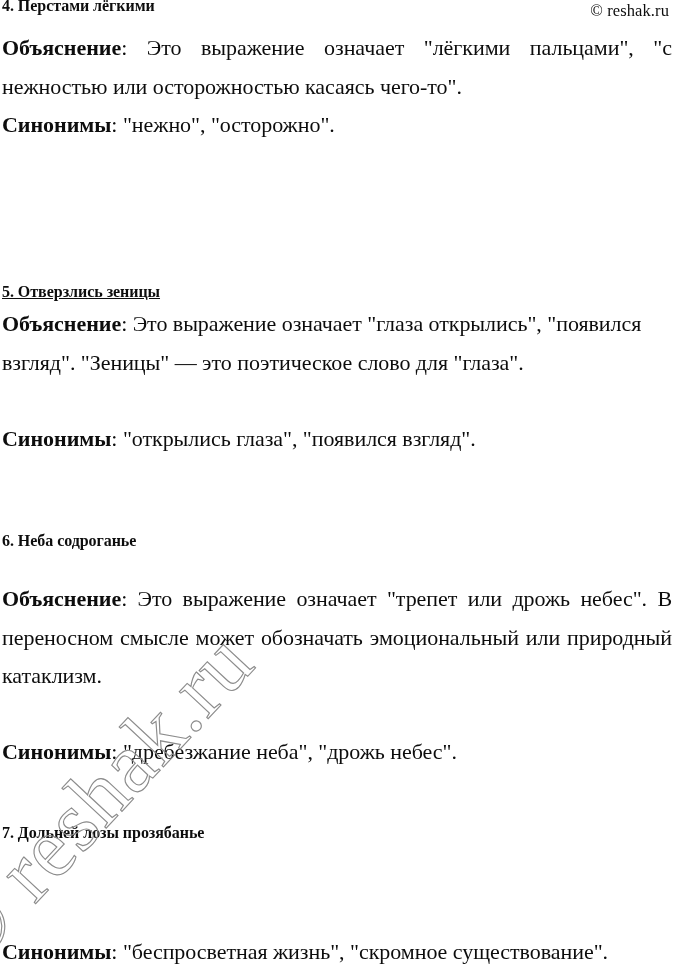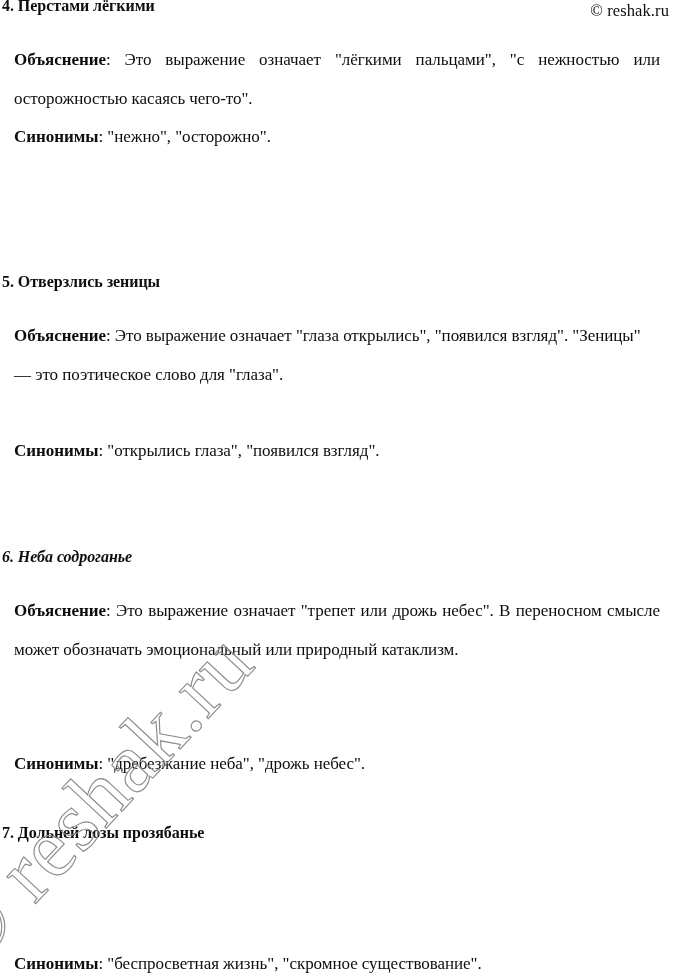--- a/index.html
+++ b/index.html
@@ -44,45 +44,45 @@
     font-weight: bold;
     font-size: 16px;
     line-height: 20px;
     margin: 0;
     padding: 0;
     letter-spacing: -0.05px;
   }
 
   
   .para {
-    font-size: 17px;
+    font-size: 22px;
     line-height: 38.5px;
-    margin: 12px;
+    margin: 0;
     padding: 0;
     text-align: justify;
     text-justify: inter-word;
     letter-spacing: -0.05px;
   }
   .para.ragged {
     text-align: left;
   }
   .para .lead {
     font-weight: bold;
   }
 
   
   .block { position: absolute; left: 2px; width: 670px; }
 
   .b-h4   { top: -4px; }
   .b-p1   { top: 29px; }
   .b-p2   { top: 106px; }
-  .b-h5   { top: 272px; }
+  .b-h5   { top: 282px; text-decoration: underline; }
   .b-p3   { top: 305px; }
   .b-p5   { top: 420px; }
-  .b-h6   { top: 547px; font-style: italic; }
+  .b-h6   { top: 531px; }
   .b-p6   { top: 580px; }
   .b-p8   { top: 733px; }
   .b-h7   { top: 823px; }
   .b-p9   { top: 856px; }
   .b-p10  { top: 933px; }
 
   
   #watermark {
     position: absolute;
     left: -36px;

